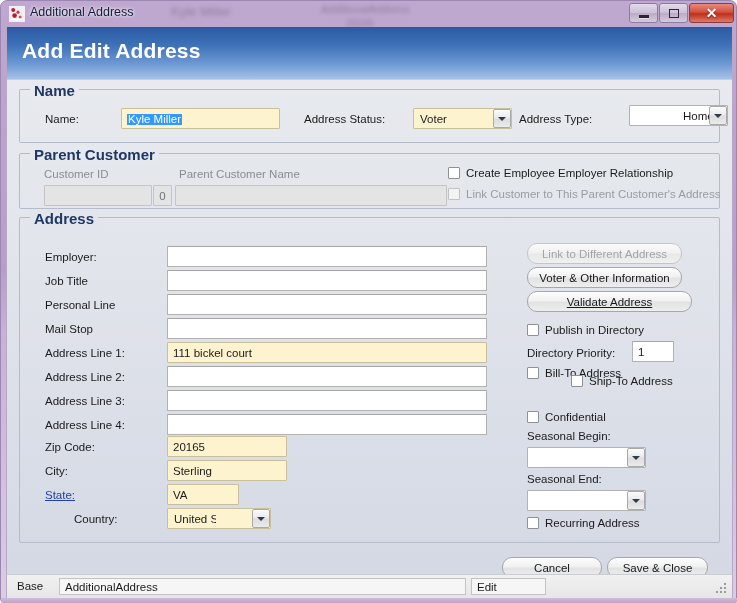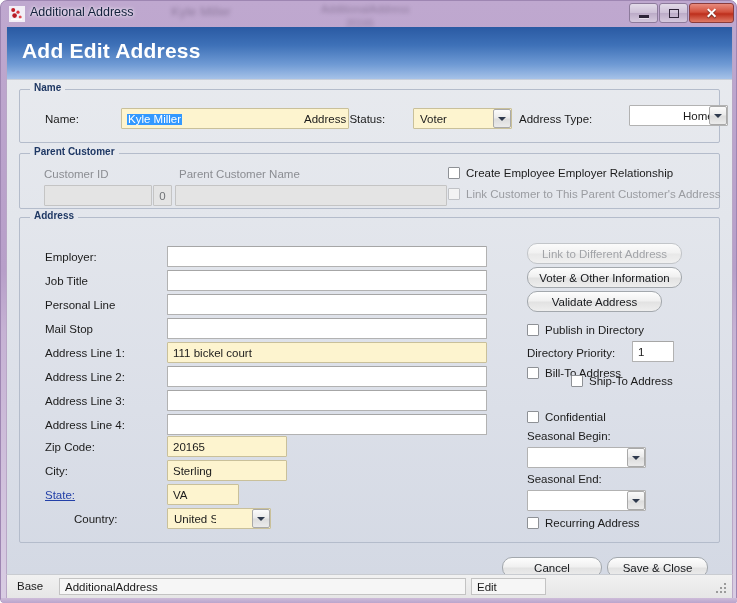--- a/index.html
+++ b/index.html
@@ -58,21 +58,21 @@
   }
   .banner-title{
     position:absolute;left:15px;top:12px;
     font-size:21px;font-weight:bold;color:#fff;letter-spacing:.2px;
   }
 
   
   .group{position:absolute;box-sizing:border-box;border:1px solid #b4bccb;border-radius:2px;}
   .group-label{
     position:absolute;top:-8px;left:10px;padding:0 4px;
-    font-size:10px;font-weight:bold;color:#1f3864;
+    font-size:15px;font-weight:bold;color:#1f3864;
     background:#e7eaef;
   }
   .group.name-g .group-label{background:#e8eaef;}
   .group.addr-g .group-label{background:#e2e5ec;}
   .group.parent-g .group-label{background:#e5e8ee;}
 
   
   .lbl{position:absolute;font-size:11.5px;color:#1b1b1b;white-space:nowrap;}
   .lbl.dim{color:#8b8d92;}
   .lbl.link{color:#2340a8;text-decoration:underline;cursor:pointer;}
@@ -182,21 +182,21 @@
   <div class="client">
 
     <div class="banner">
       <div class="banner-title">Add Edit Address</div>
     </div>
 
     <div class="group name-g" style="left:12px;top:62px;width:701px;height:54px;">
       <span class="group-label">Name</span>
     </div>
     <div class="lbl" style="left:38px;top:86px;">Name:</div>
-    <div class="tb yellow" style="left:114px;top:81px;width:228px;">
+    <div class="tb yellow" style="left:114px;top:81px;width:159px;">
       <span style="background:#3399ff;color:#fff;padding:0 1px;">Kyle Miller</span>
     </div>
 
     <div class="lbl" style="left:297px;top:86px;">Address Status:</div>
     <div class="sel yellow" style="left:406px;top:81px;width:99px;">
       <span class="txt">Voter</span>
       <span class="arrowbox">
           <i class="arrow-d"></i>
         </span>
     </div>
@@ -291,21 +291,21 @@
     <div class="sel yellow" style="left:160px;top:481px;width:104px;gap:36px;">
       <span class="txt">United States</span>
       <span class="arrowbox">
           <i class="arrow-d"></i>
         </span>
     </div>
 
     <div id="addr-buttons">
         <div class="btn disabled" style="left: 520px; top: 216px; width: 155px;">Link to Different Address</div>
         <div class="btn" style="left: 520px; top: 240px; width: 155px;">Voter &amp; Other Information</div>
-        <div class="btn" style="left: 520px; top: 264px; width: 135px;">Validate Address</div>
+        <div class="btn" style="left: 520px; top: 264px; width: 165px; text-decoration: underline;">Validate Address</div>
       </div>
 
     <div class="cbwrap" style="left:520px;top:297px;">
       <span class="cbox"></span>
       <span class="cblabel">Publish in Directory</span>
     </div>
 
     <div class="lbl" style="left:520px;top:320px;">Directory Priority:</div>
     <div class="tb" style="left:625px;top:314px;width:42px;">
       <span>1</span>

